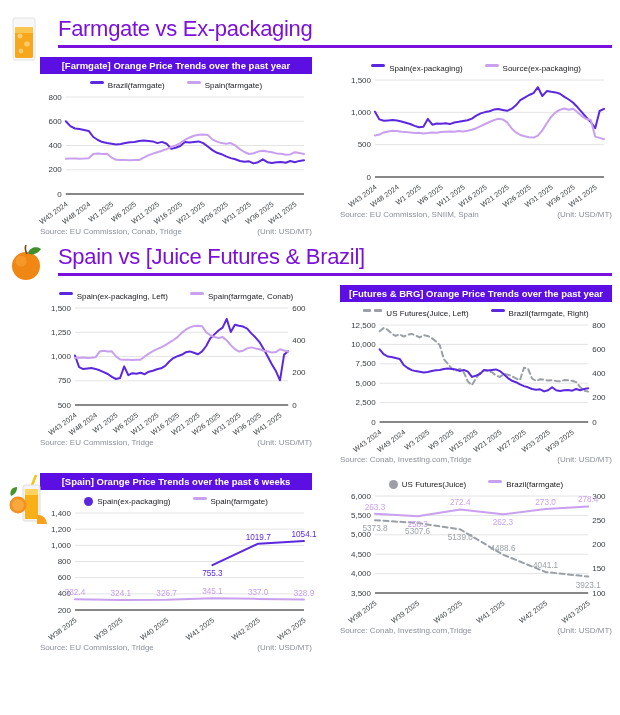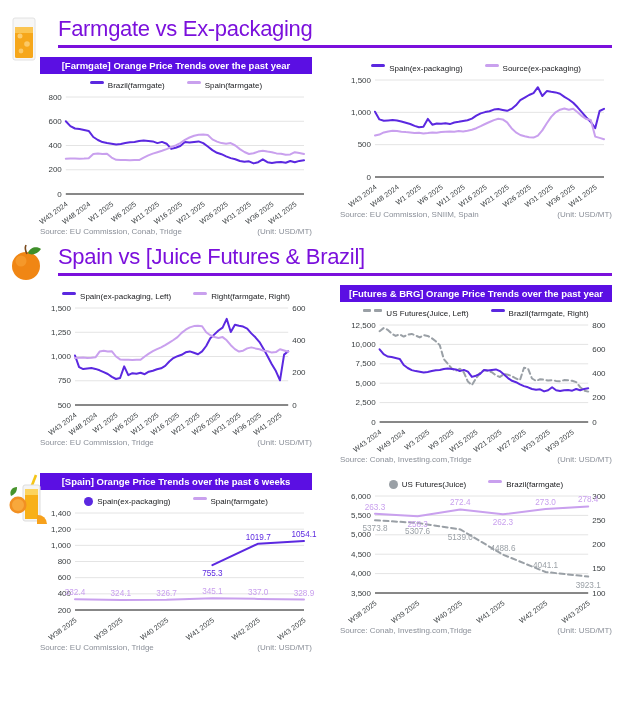--- a/index.html
+++ b/index.html
@@ -179,21 +179,21 @@
     </div>
     <div class="charts-row">
         <div class="card">
     <div class="legend">
             <span class="lg-item">
               <span class="mk-line" style="background: rgb(91, 40, 224);"></span>
               <span>Spain(ex-packaging, Left)</span>
             </span>
             <span class="lg-item">
               <span class="mk-line" style="background: rgb(201, 160, 238);"></span>
-              <span>Right(farmgate, Right)</span>
+              <span>Spain(farmgate, Conab)</span>
             </span>
           </div>
     <svg class="plot" viewBox="0 0 272 132" width="272" height="132">
             <line x1="35" y1="102" x2="248.2" y2="102" stroke="#e4e4e4" stroke-width="1"></line>
             <text x="31" y="104.6" text-anchor="end" font-size="8" fill="#3c4043">500</text>
             <line x1="35" y1="77.75" x2="248.2" y2="77.75" stroke="#e4e4e4" stroke-width="1"></line>
             <text x="31" y="80.35" text-anchor="end" font-size="8" fill="#3c4043">750</text>
             <line x1="35" y1="53.5" x2="248.2" y2="53.5" stroke="#e4e4e4" stroke-width="1"></line>
             <text x="31" y="56.1" text-anchor="end" font-size="8" fill="#3c4043">1,000</text>
             <line x1="35" y1="29.25" x2="248.2" y2="29.25" stroke="#e4e4e4" stroke-width="1"></line>

